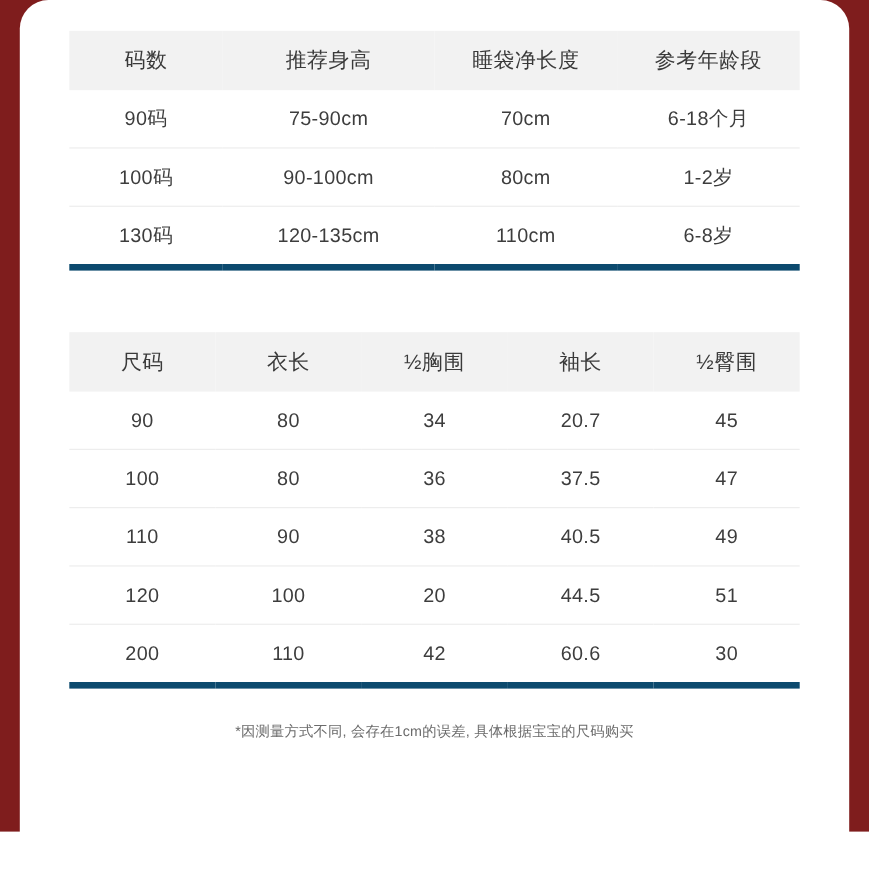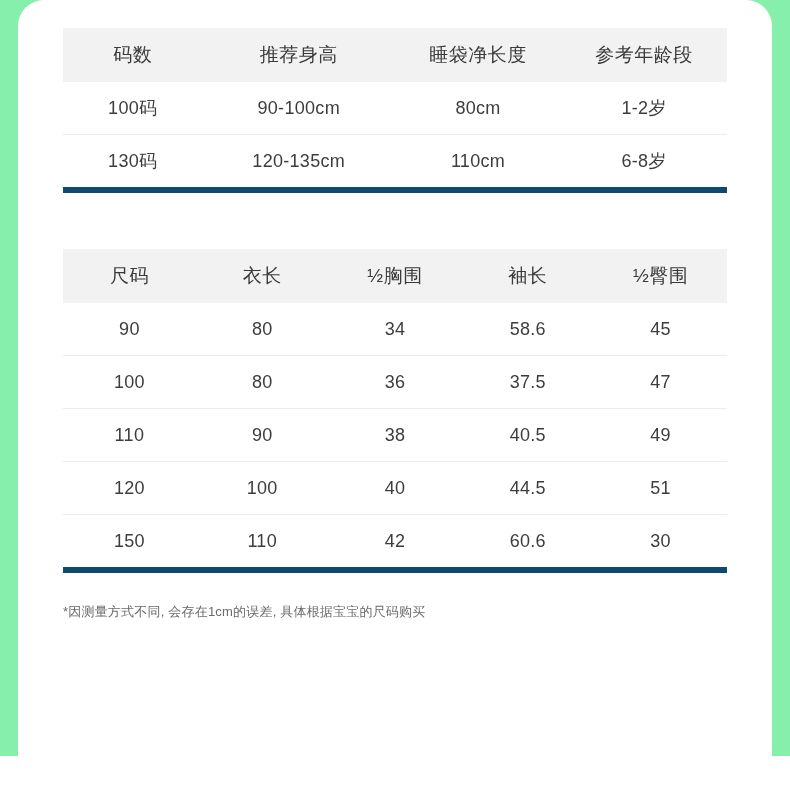--- a/index.html
+++ b/index.html
@@ -11,21 +11,21 @@
     height: 796px;
     background: #ffffff;
     font-family: "Liberation Sans", sans-serif;
     color: #3d3d3d;
     overflow: hidden;
   }
   .page {
     position: relative;
     width: 790px;
     height: 756px;
-    background: #86efac;
+    background: #7f1d1d;
     box-sizing: border-box;
     padding: 0;
   }
   .card {
     position: absolute;
     left: 18px;
     top: 0;
     width: 754px;
     height: 796px;
     background: #ffffff;
@@ -60,21 +60,21 @@
     letter-spacing: 0.3px;
   }
   table.sizetable tbody tr:last-child td {
     border-bottom: 6px solid #0c4a6e;
   }
   .spacer {
     height: 56px;
   }
   .note {
     margin-top: 30px;
-    text-align: left;
+    text-align: center;
     font-size: 13px;
     color: #6b6b6b;
     letter-spacing: 0.2px;
   }
   
   table.t1 col.c1 { width: 21%; }
   table.t1 col.c2 { width: 29%; }
   table.t1 col.c3 { width: 25%; }
   table.t1 col.c4 { width: 25%; }
   
@@ -101,20 +101,26 @@
         <thead>
           <tr>
             <th>码数</th>
             <th>推荐身高</th>
             <th>睡袋净长度</th>
             <th>参考年龄段</th>
           </tr>
         </thead>
         <tbody>
           <tr>
+            <td>90码</td>
+            <td>75-90cm</td>
+            <td>70cm</td>
+            <td>6-18个月</td>
+          </tr>
+          <tr>
             <td>100码</td>
             <td>90-100cm</td>
             <td>80cm</td>
             <td>1-2岁</td>
           </tr>
           <tr>
             <td>130码</td>
             <td>120-135cm</td>
             <td>110cm</td>
             <td>6-8岁</td>
@@ -139,46 +145,46 @@
             <th>½胸围</th>
             <th>袖长</th>
             <th>½臀围</th>
           </tr>
         </thead>
         <tbody>
           <tr>
             <td>90</td>
             <td>80</td>
             <td>34</td>
-            <td>58.6</td>
+            <td>20.7</td>
             <td>45</td>
           </tr>
           <tr>
             <td>100</td>
             <td>80</td>
             <td>36</td>
             <td>37.5</td>
             <td>47</td>
           </tr>
           <tr>
             <td>110</td>
             <td>90</td>
             <td>38</td>
             <td>40.5</td>
             <td>49</td>
           </tr>
           <tr>
             <td>120</td>
             <td>100</td>
-            <td>40</td>
+            <td>20</td>
             <td>44.5</td>
             <td>51</td>
           </tr>
           <tr>
-            <td>150</td>
+            <td>200</td>
             <td>110</td>
             <td>42</td>
             <td>60.6</td>
             <td>30</td>
           </tr>
         </tbody>
       </table>
 
       <div class="note">*因测量方式不同, 会存在1cm的误差, 具体根据宝宝的尺码购买</div>
 

